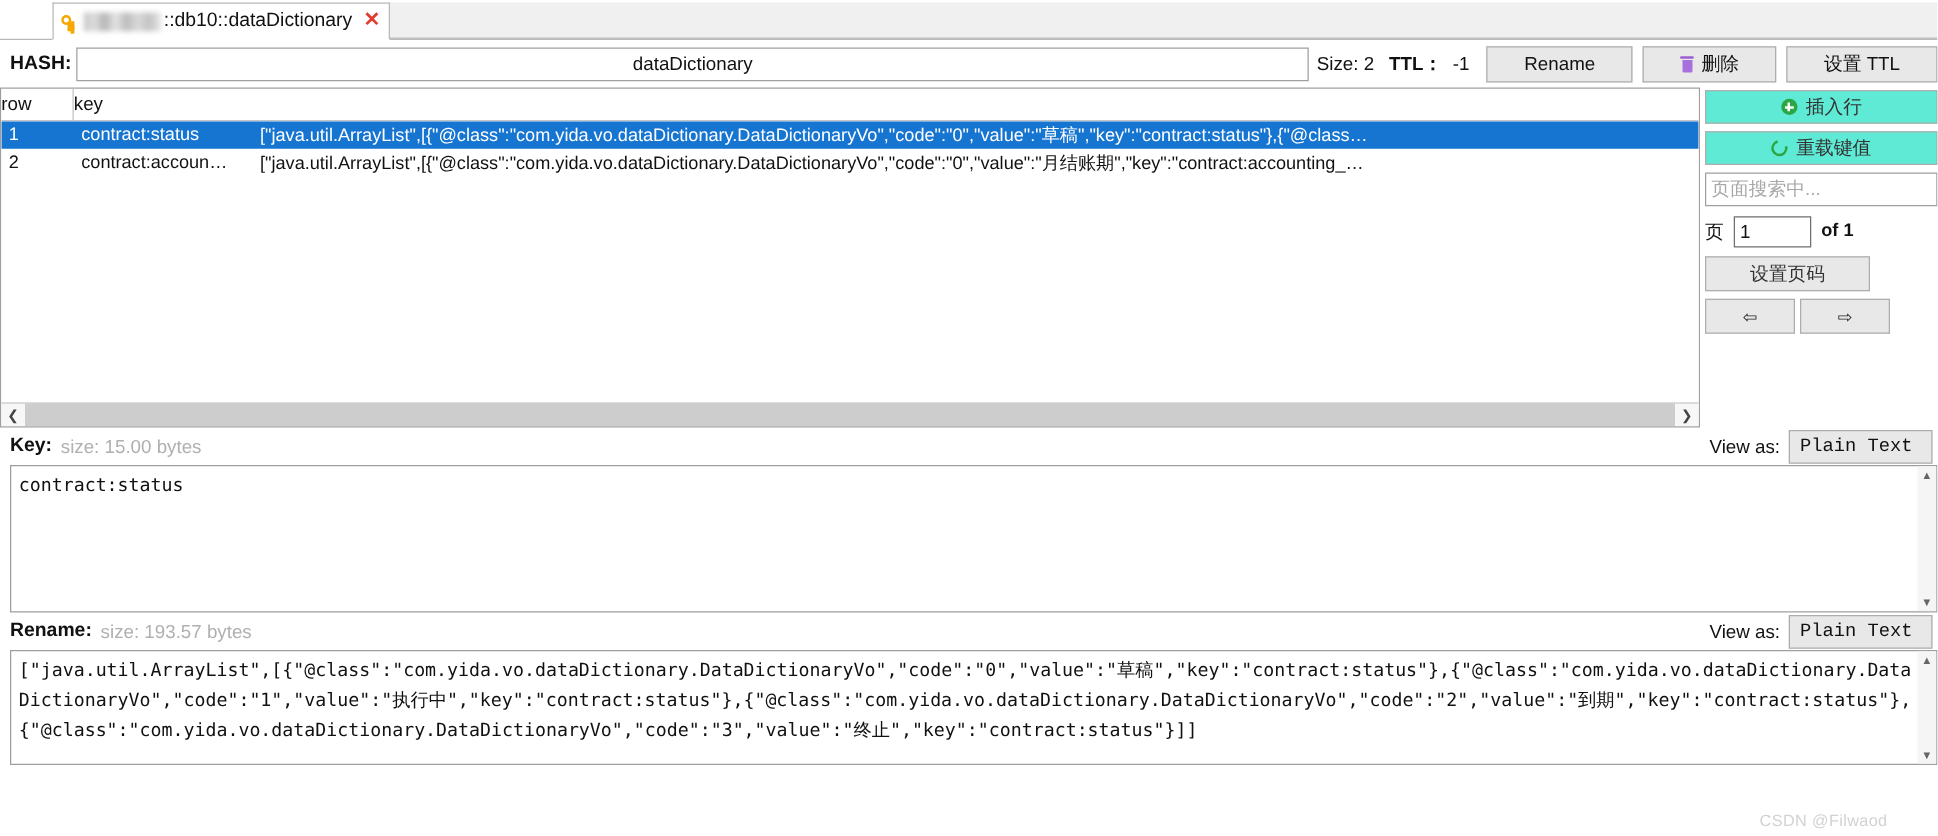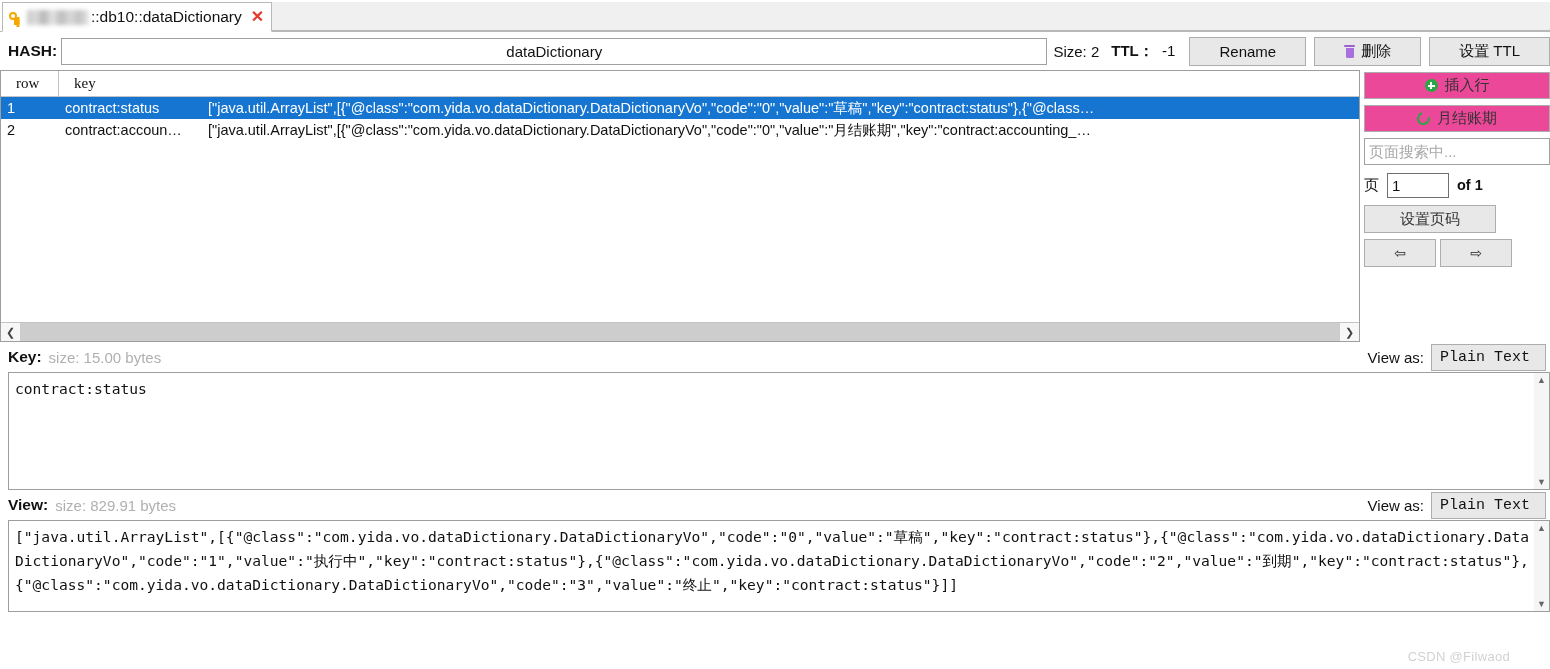--- a/index.html
+++ b/index.html
@@ -40,20 +40,21 @@
     align-items: center;
     padding: 0 7px 0 6px;
     background: #ffffff;
     border: 1px solid #b8b8b8;
     border-bottom: 1px solid #ffffff;
     margin-bottom: -1px;
     font-size: 15.5px;
     color: #111;
     gap: 1px;
     box-sizing: border-box;
+    margin-left: 40px;
   }
   .tab-rest {
     flex: 1;
     height: 29px;
     background: #f0f0f0;
     border-bottom: 1px solid #b8b8b8;
     box-sizing: border-box;
   }
   .key-icon {
     width: 15px; height: 15px;
@@ -197,25 +198,24 @@
     height: 26px;
     background: #fff;
     border-bottom: 1px solid #c4c4c4;
     box-sizing: border-box;
   }
   .th {
     font-size: 15px;
     color: #111;
     display: flex;
     align-items: center;
-    padding-left: 15px;
+    padding-left: 0;
     border-right: 1px solid #c4c4c4;
     box-sizing: border-box;
     position: relative;
-    font-family: Liberation Serif, serif;
   }
   .th:last-child { border-right: none; }
   .col-row { width: 58px; }
   .col-key { width: 147px; }
   .col-val { flex: 1; }
   .tbody {
     flex: 1;
     overflow: hidden;
     background: #fff;
   }
@@ -267,21 +267,21 @@
     width: 190px;
     flex: 0 0 190px;
     padding: 2px 0 0 4px;
     box-sizing: border-box;
     display: flex;
     flex-direction: column;
     gap: 6px;
   }
   .sbtn {
     height: 27px;
-    background: #ec4899;
+    background: #5eead4;
     border: 1px solid #adadad;
     font-size: 15px;
     font-family: "Liberation Sans", sans-serif;
     color: #333;
     display: flex;
     align-items: center;
     justify-content: center;
     gap: 7px;
     cursor: pointer;
     box-sizing: border-box;
@@ -495,21 +495,21 @@
       </div>
     </div>
 
     <div class="sidebar">
       <div class="sbtn">
         <span class="plus-icon"></span>
         <span>插入行</span>
       </div>
       <div class="sbtn">
         <span class="reload-icon"></span>
-        <span>月结账期</span>
+        <span>重载键值</span>
       </div>
       <input class="search-input" placeholder="页面搜索中..." style="">
       <div class="page-row">
         <span>页</span>
         <input class="page-input" value="1" style="">
         <span class="page-of">of 1</span>
       </div>
       <div class="setpage-btn">设置页码</div>
       <div class="arrow-row">
         <div class="arrow-btn">⇦</div>
@@ -527,22 +527,22 @@
   </div>
   <div class="text-area key-pane-body">
     <div class="ta-content">contract:status</div>
     <div class="vscroll">
       <span>▲</span>
       <span>▼</span>
     </div>
   </div>
 
   <div class="pane-header">
-    <span class="lbl">View:</span>
-    <span class="sz">size: 829.91 bytes</span>
+    <span class="lbl">Rename:</span>
+    <span class="sz">size: 193.57 bytes</span>
     <span class="spacer"></span>
     <span class="viewas-label">View as:</span>
     <div class="viewas-select">Plain Text</div>
   </div>
   <div class="text-area value-pane-body">
     <div class="ta-content">["java.util.ArrayList",[{"@class":"com.yida.vo.dataDictionary.DataDictionaryVo","code":"0","value":"草稿","key":"contract:status"},{"@class":"com.yida.vo.dataDictionary.DataDictionaryVo","code":"1","value":"执行中","key":"contract:status"},{"@class":"com.yida.vo.dataDictionary.DataDictionaryVo","code":"2","value":"到期","key":"contract:status"},{"@class":"com.yida.vo.dataDictionary.DataDictionaryVo","code":"3","value":"终止","key":"contract:status"}]]</div>
     <div class="vscroll">
       <span>▲</span>
       <span>▼</span>
     </div>

